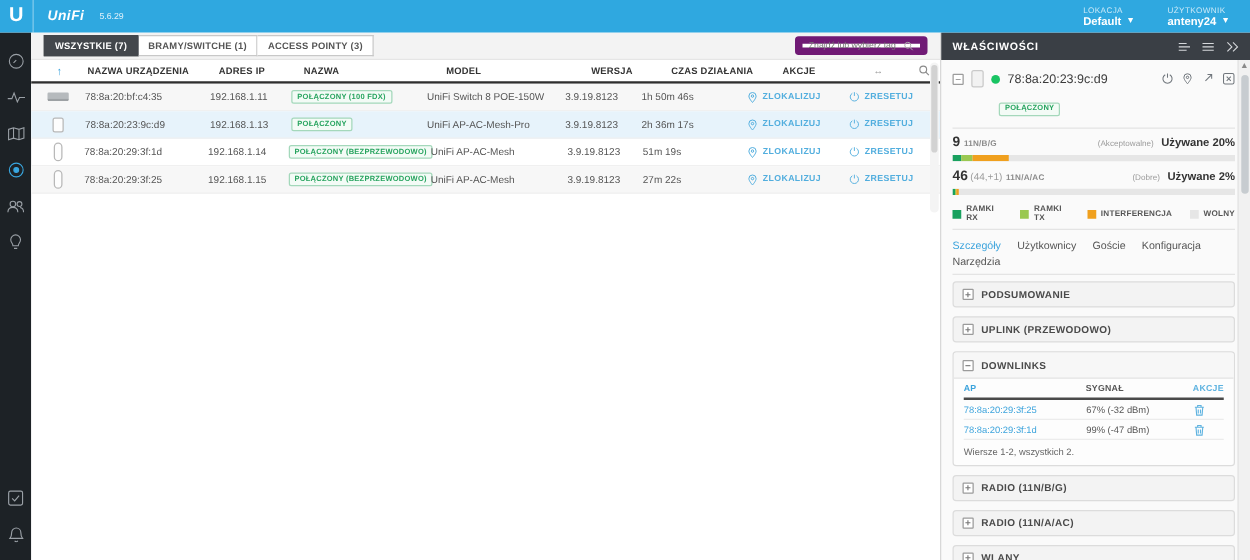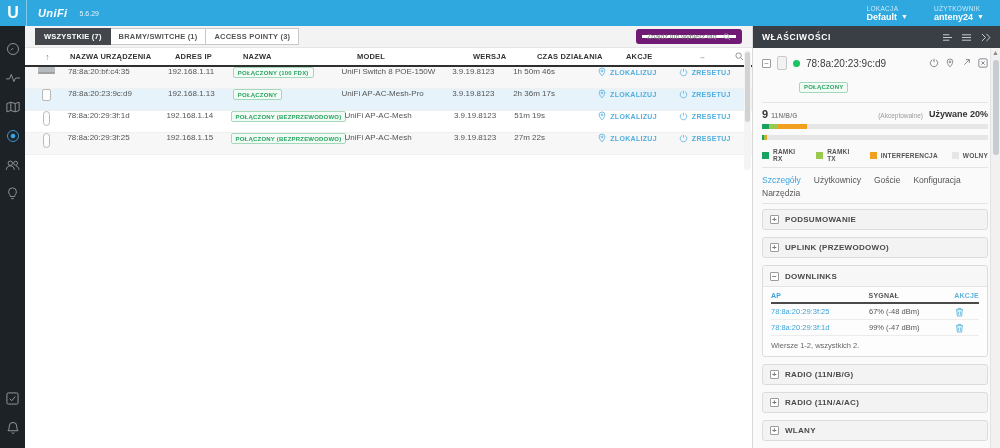--- a/index.html
+++ b/index.html
@@ -27,21 +27,21 @@
 
 .main{position:absolute;top:26px;left:25px;width:727px;height:422px;background:#fff}
 .toolbar{height:22px;background:#f3f3f3;display:flex;align-items:center;padding:0 10px;border-bottom:1px solid #e5e5e5}
 .tab{height:17px;display:flex;align-items:center;padding:0 8px;font-size:7.5px;font-weight:bold;color:#555;background:#fff;border:1px solid #c8c8c8;border-left:none;cursor:pointer;letter-spacing:.2px}
 .tab:first-child{border-left:1px solid #c8c8c8}
 .tab.active{background:#43474c;border-color:#43474c;color:#fff}
 .searchbox{margin-left:auto;width:106px;height:15px;background:#fff;border:6px solid #701a75;border-radius:3px;display:flex;align-items:center;padding:0 5px;color:#999}
 .searchbox input{border:none;outline:none;flex:1;font-size:7px;color:#888;font-family:"Liberation Sans",sans-serif;background:transparent;min-width:0}
 
 .thead{display:flex;align-items:center;height:19px;font-size:7.5px;font-weight:bold;color:#333;border-bottom:2px solid #2f2f2f;letter-spacing:.2px}
-.trow{display:flex;align-items:flex-start;height:22px;font-size:8px;color:#555;border-bottom:1px solid #f0f0f0}
+.trow{display:flex;align-items:center;height:22px;font-size:8px;color:#555;border-bottom:1px solid #f0f0f0}
 .trow.odd{background:#f7f7f7}
 .trow.selected{background:#e7f3fb}
 .c-ic{width:45px;display:flex;justify-content:center}
 .c-name{width:105px}
 .c-ip{width:68px}
 .c-status{width:114px}
 .c-model{width:116px}
 .c-ver{width:64px}
 .c-time{width:87px}
 .c-act{flex:1;display:flex;align-items:center;gap:22px;padding-left:2px}
@@ -421,20 +421,29 @@
         <span class="radio-qual">(Akceptowalne)</span>
         <span class="radio-usage">Używane 20%</span>
       </div>
     </div>
     <div class="bar">
       <span class="seg c-rx" style="width: 3.2%;"></span>
         <span class="seg c-tx" style="width: 3.8%;"></span>
         <span class="seg c-int" style="width: 13%;"></span>
     </div>
 
+    <div class="radio-row">
+      <span class="radio-count">46</span>
+      <span class="radio-extra">(44,+1)</span>
+      <span class="radio-band">11N/A/AC</span>
+      <div class="radio-right">
+        <span class="radio-qual">(Dobre)</span>
+        <span class="radio-usage">Używane 2%</span>
+      </div>
+    </div>
     <div class="bar">
       <span class="seg c-rx" style="width: 0.8%;"></span>
         <span class="seg c-tx" style="width: 0.4%;"></span>
         <span class="seg c-int" style="width: 1.2%;"></span>
     </div>
 
     <div class="legend">
       <span class="leg-item">
           <span class="swatch c-rx"></span>
           <span>RAMKI RX</span>
@@ -478,21 +487,21 @@
         <span>DOWNLINKS</span>
       </div>
       <div class="dl-body">
         <div class="dl-head">
           <span class="dl-ap">AP</span>
           <span class="dl-sig">SYGNAŁ</span>
           <span class="dl-act">AKCJE</span>
         </div>
         <div class="dl-row">
           <span class="dl-ap">78:8a:20:29:3f:25</span>
-          <span class="dl-sig">67% (-48 dBm)</span>
+          <span class="dl-sig">67% (-32 dBm)</span>
           <span class="dl-act">
               <span>
                 <svg width="9" height="10" viewBox="0 0 10 11" fill="none" stroke="currentColor">
                   <path d="M1 3 h8 M3.5 3 V1.5 h3 V3 M2 3 l.6 7 h4.8 l.6-7 M4 5 v3.5 M6 5 v3.5"></path>
                 </svg>
               </span>
             </span>
         </div>
         <div class="dl-row">
           <span class="dl-ap">78:8a:20:29:3f:1d</span>

